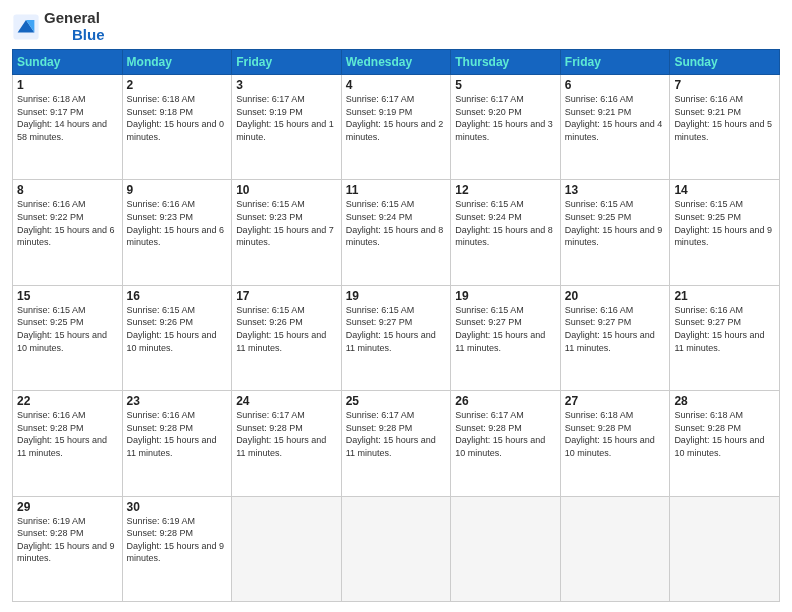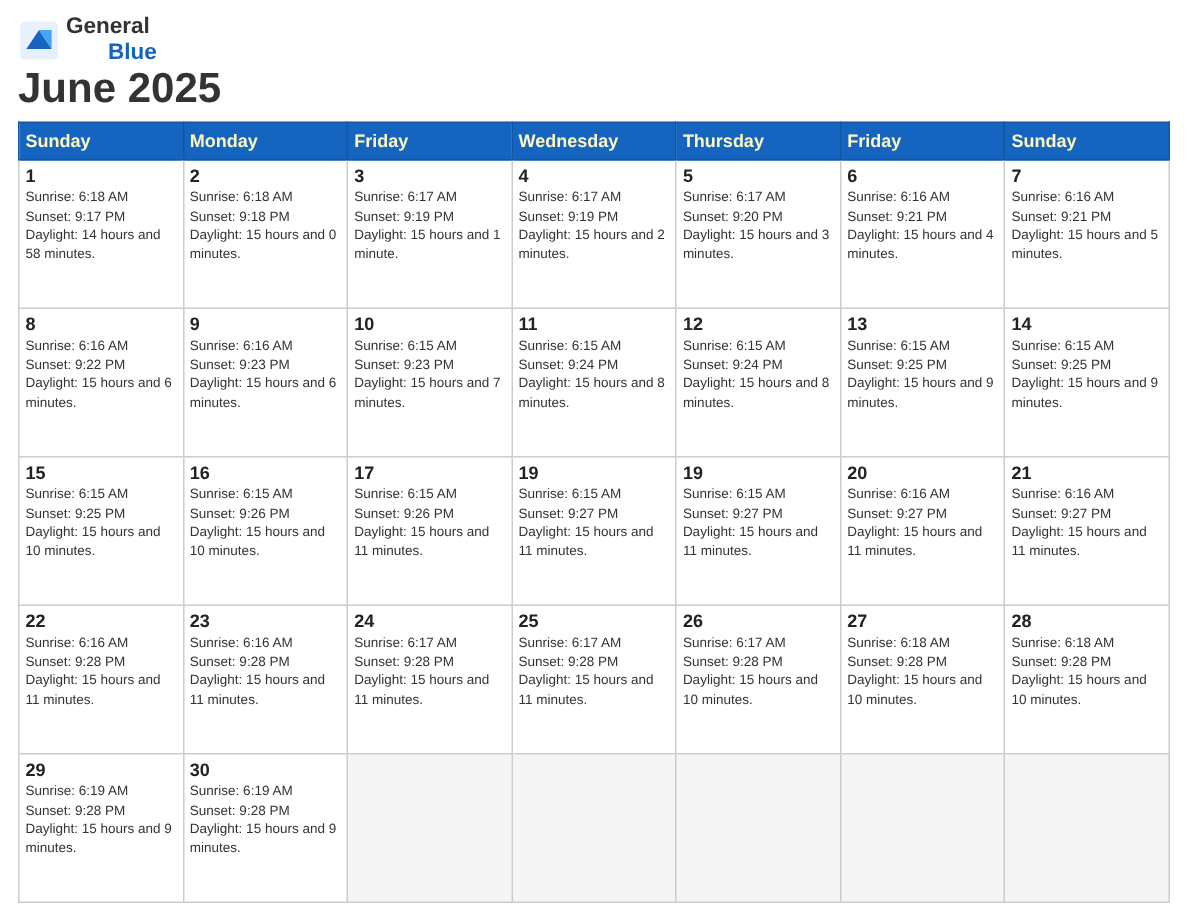--- a/index.html
+++ b/index.html
@@ -15,21 +15,20 @@
       height: 612px;
       padding: 10px 12px;
       display: flex;
       flex-direction: column;
     }
     .header {
       display: flex;
       justify-content: space-between;
       align-items: flex-start;
       margin-bottom: 6px;
-      flex-direction: column;
     }
     .logo {
       display: flex;
       align-items: center;
       gap: 4px;
     }
     .logo-text {
       display: flex;
       flex-direction: column;
       line-height: 1.1;
@@ -63,21 +62,21 @@
     }
     .calendar {
       flex: 1;
       border: 1px solid #ccc;
       border-collapse: collapse;
       width: 100%;
       table-layout: fixed;
     }
     .calendar th {
       background-color: #1565c0;
-      color: #fef9c3;
+      color: #5eead4;
       font-size: 12px;
       font-weight: bold;
       padding: 5px 4px;
       text-align: left;
       border: 1px solid #1255a0;
     }
     .calendar td {
       border: 1px solid #ccc;
       vertical-align: top;
       padding: 3px 4px;
@@ -111,21 +110,20 @@
         <rect x="2" y="2" width="36" height="36" rx="4" fill="#e8f0fe"></rect>
         <polygon points="8,28 20,10 32,28" fill="#1565c0"></polygon>
         <polygon points="20,10 32,28 32,10" fill="#42a5f5"></polygon>
       </svg>
       <div class="logo-text">
         <span class="logo-general">General</span>
         <span class="logo-blue">Blue</span>
       </div>
     </div>
     <div class="title-area">
-      <div class="main-title">June 2025</div>
     </div>
   </div>
 
   <table class="calendar">
     <thead>
       <tr>
       <th>Sunday</th>
           <th>Monday</th>
           <th>Friday</th>
           <th>Wednesday</th>

